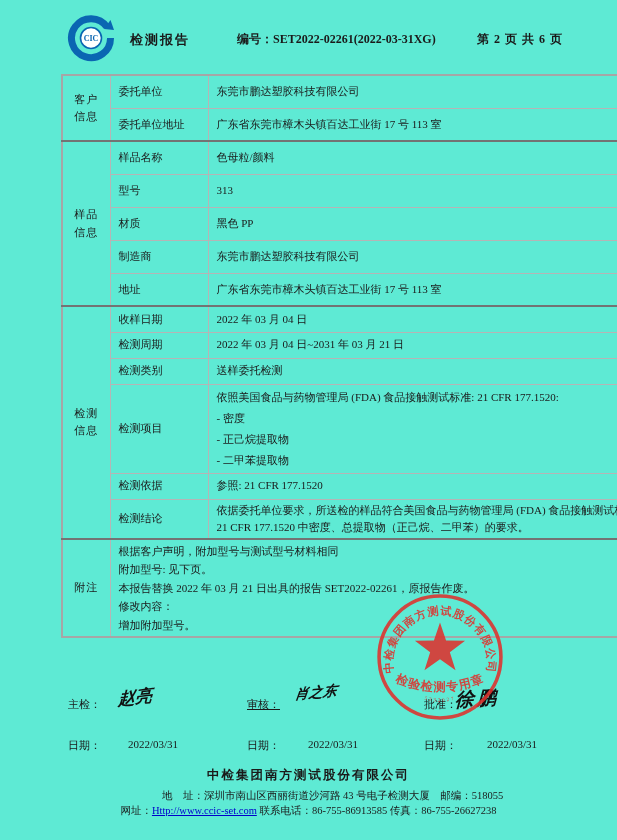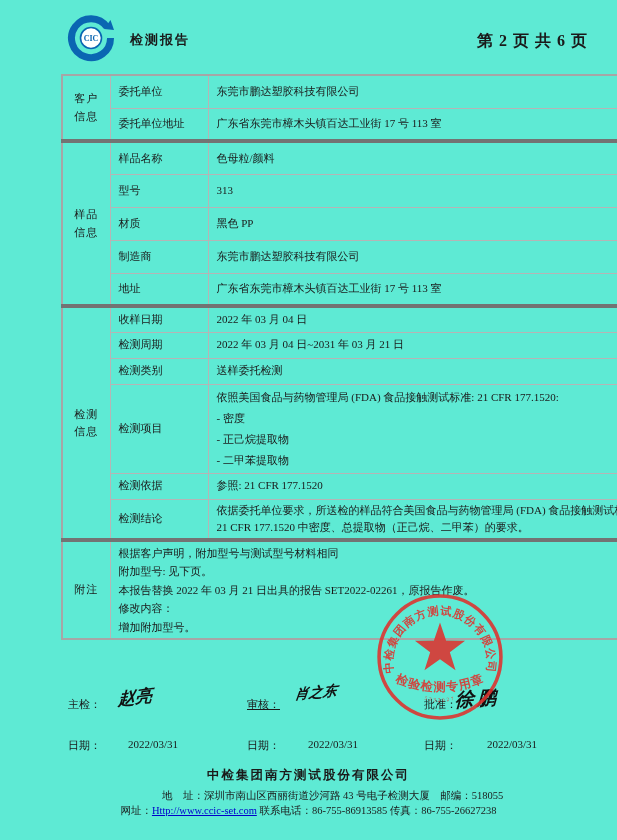--- a/index.html
+++ b/index.html
@@ -4,25 +4,25 @@
 <style>
   html,body { margin:0; padding:0; background:#ffffff; }
   .page {
     position:relative; width:617px; height:840px; margin:0 auto; background:#5eead4;
     font-family:"Liberation Serif","DejaVu Serif",serif; color:#1a1a1a; overflow:hidden;
   }
   
   .logo { position:absolute; left:66px; top:13px; width:50px; height:50px; }
   .hdr-title { position:absolute; left:130px; top:31px; font-size:13px; font-weight:bold; letter-spacing:2px; }
   .hdr-no { position:absolute; left:237px; top:31px; font-size:12px; font-weight:bold; }
-  .hdr-pages { position:absolute; left:477px; top:31px; font-size:16px; font-weight:bold; letter-spacing:1px;text-align:center; }
+  .hdr-pages { position:absolute; left:477px; top:31px; font-size:12px; font-weight:bold; letter-spacing:1px;text-align:center; }
   
   table.report { position:absolute; left:61px; top:74px; width:599px; border-collapse:collapse; table-layout:fixed; font-size:11px; border:2px solid #a6a6a6; }
   table.report td { border:1px solid #b5b5b5; padding:2px 8px; vertical-align:middle; line-height:1.55; }
-  tr.sec td { border-top:4px solid #737373; }
+  tr.sec td { border-top:2px solid #737373; }
   td.vhead { text-align:center; padding:2px 12px; letter-spacing:1px; }
   tr.h33 { height:33px; }
   tr.h26 { height:26px; }
   td.multi { padding:5px 8px; }
   td.multi div { line-height:21px; }
   td.concl { line-height:17px; padding:4px 8px; }
   td.notes { padding:5px 8px; }
   td.notes div { line-height:18.5px; }
   
   .seal { position:absolute; left:374px; top:591px; width:132px; height:132px; opacity:0.88; pointer-events:none; }
@@ -43,20 +43,21 @@
 
 <div class="page">
 
   <svg class="logo" viewBox="0 0 50 50">
     <path d="M 41,14 A 19.5,19.5 0 1 0 44.5,25" fill="none" stroke="#0a66b2" stroke-width="7" stroke-linecap="butt"></path>
     <polygon points="44.5,7 48,17 38,16" fill="#0a66b2"></polygon>
     <circle cx="25" cy="25" r="10.5" fill="#ffffff" stroke="#0a66b2" stroke-width="1.6"></circle>
     <text x="25" y="28.2" text-anchor="middle" font-size="8" font-weight="bold" fill="#0a66b2" font-family="Liberation Serif, serif">CIC</text>
   </svg>
   <div class="hdr-title">检测报告</div>
+  <div class="hdr-no"><span>编号：</span><span>SET2022-02261(2022-03-31XG)</span></div>
   <div class="hdr-pages">第 2 页 共 6 页</div>
 
   <table class="report">
     <colgroup>
         <col style="width:48px">
         <col style="width:98px">
         <col>
       </colgroup>
     <tbody>
 

